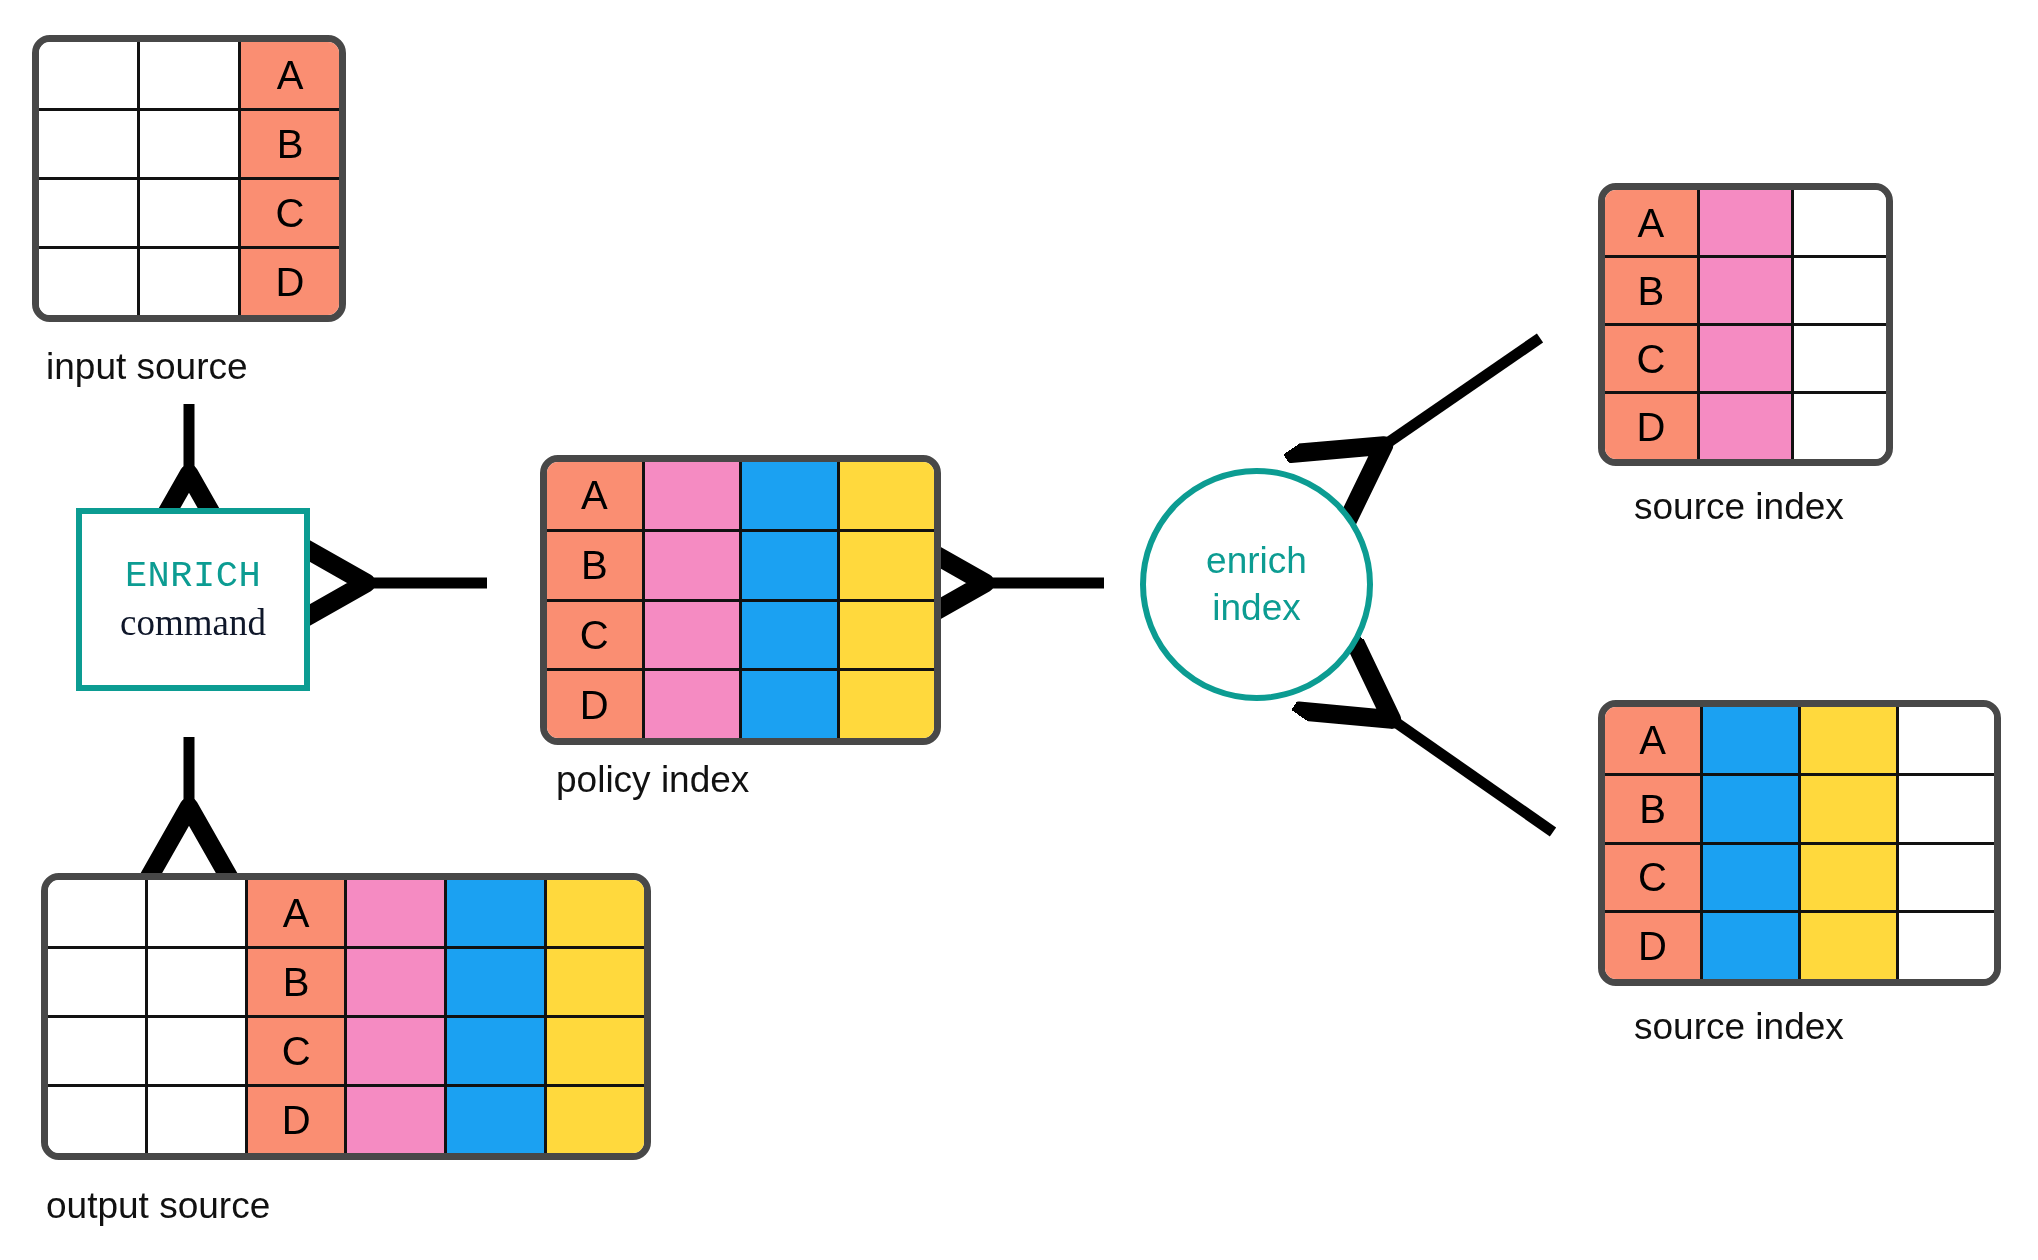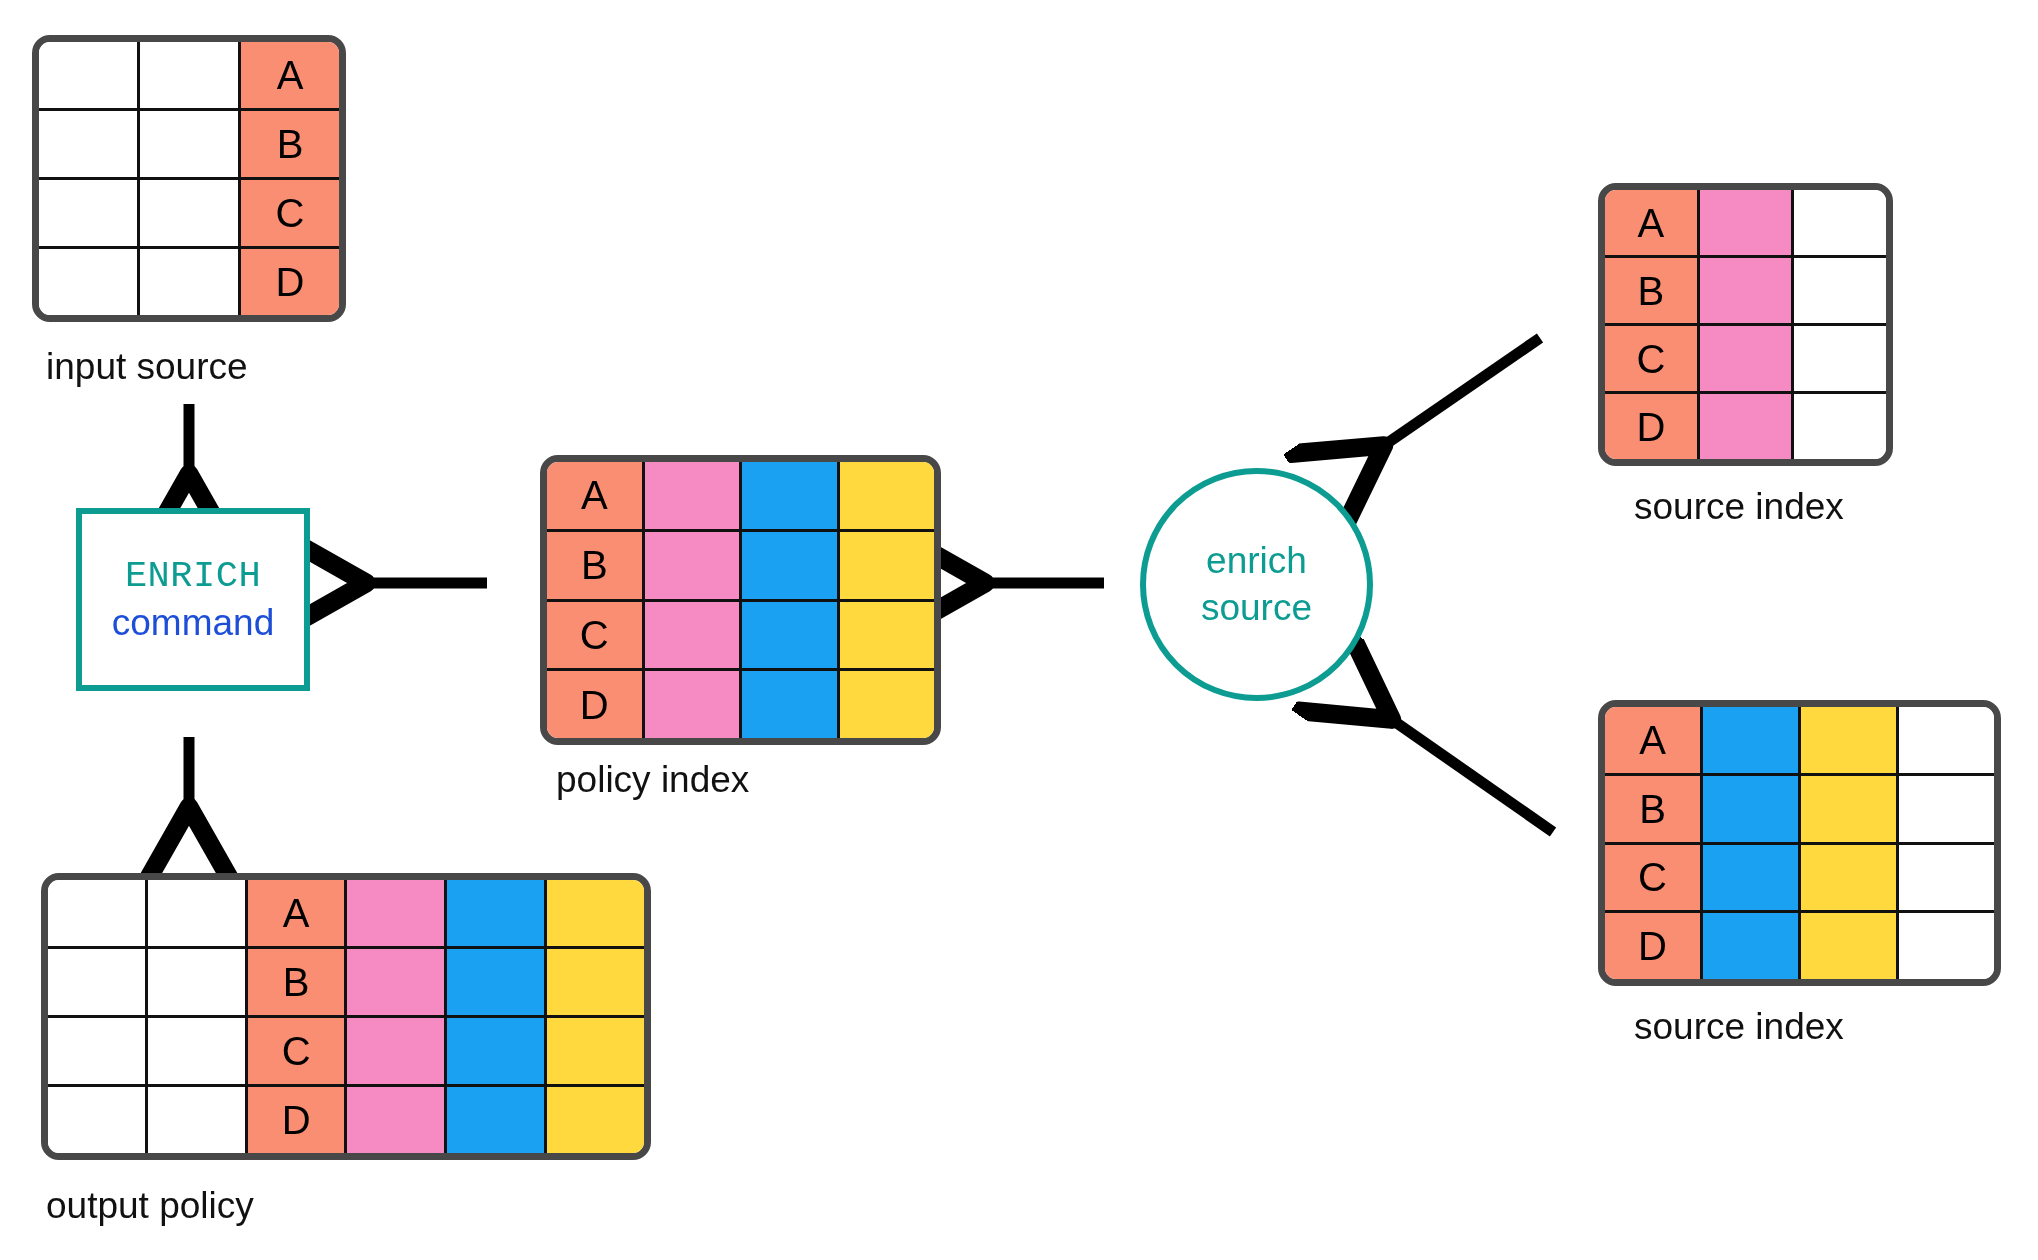--- a/index.html
+++ b/index.html
@@ -68,23 +68,23 @@
     gap: 4px;
   }
   .cmdbox .line1 {
     font-family: "Liberation Mono", monospace;
     font-size: 37px;
     color: #0C9C92;
     letter-spacing: 0.5px;
     line-height: 1.15;
   }
   .cmdbox .line2 {
-    font-family: Liberation Sans, sans-serif;
+    font-family: Liberation Serif, serif;
     font-size: 37px;
-    color: #1d4ed8;
+    color: #0f172a;
     line-height: 1.15;
     text-align: right;
   }
 
   
   .circle {
     position: absolute;
     box-sizing: border-box;
     border: 6px solid #0C9C92;
     border-radius: 50%;
@@ -199,21 +199,21 @@
       <div class="tcell" style="background:#FA8E72;">D</div>
       <div class="tcell" style="background:#F58BC2;"></div>
       <div class="tcell" style="background:#1BA1F2;"></div>
       <div class="tcell" style="background:#FFD93D;"></div>
     </div>
   </div>
   <div class="caption" style="left:556px; top:760px;">policy index</div>
 
   <div class="circle" style="left:1140px; top:468px; width:233px; height:233px;">
     <span>enrich</span>
-    <span>source</span>
+    <span>index</span>
   </div>
 
   <div class="tbl" style="left:1598px; top:183px; width:295px; height:283px;">
     <div class="trow">
       <div class="tcell" style="background:#FA8E72;">A</div>
       <div class="tcell" style="background:#F58BC2;"></div>
       <div class="tcell" style="background:#FFFFFF;"></div>
     </div>
     <div class="trow">
       <div class="tcell" style="background:#FA8E72;">B</div>
@@ -288,15 +288,15 @@
     </div>
     <div class="trow">
       <div class="tcell" style="background:#FFFFFF;"></div>
       <div class="tcell" style="background:#FFFFFF;"></div>
       <div class="tcell" style="background:#FA8E72;">D</div>
       <div class="tcell" style="background:#F58BC2;"></div>
       <div class="tcell" style="background:#1BA1F2;"></div>
       <div class="tcell" style="background:#FFD93D;"></div>
     </div>
   </div>
-  <div class="caption" style="left:46px; top:1186px;">output policy</div>
+  <div class="caption" style="left:46px; top:1186px;">output source</div>
 
 </div>
 
 </body></html>

